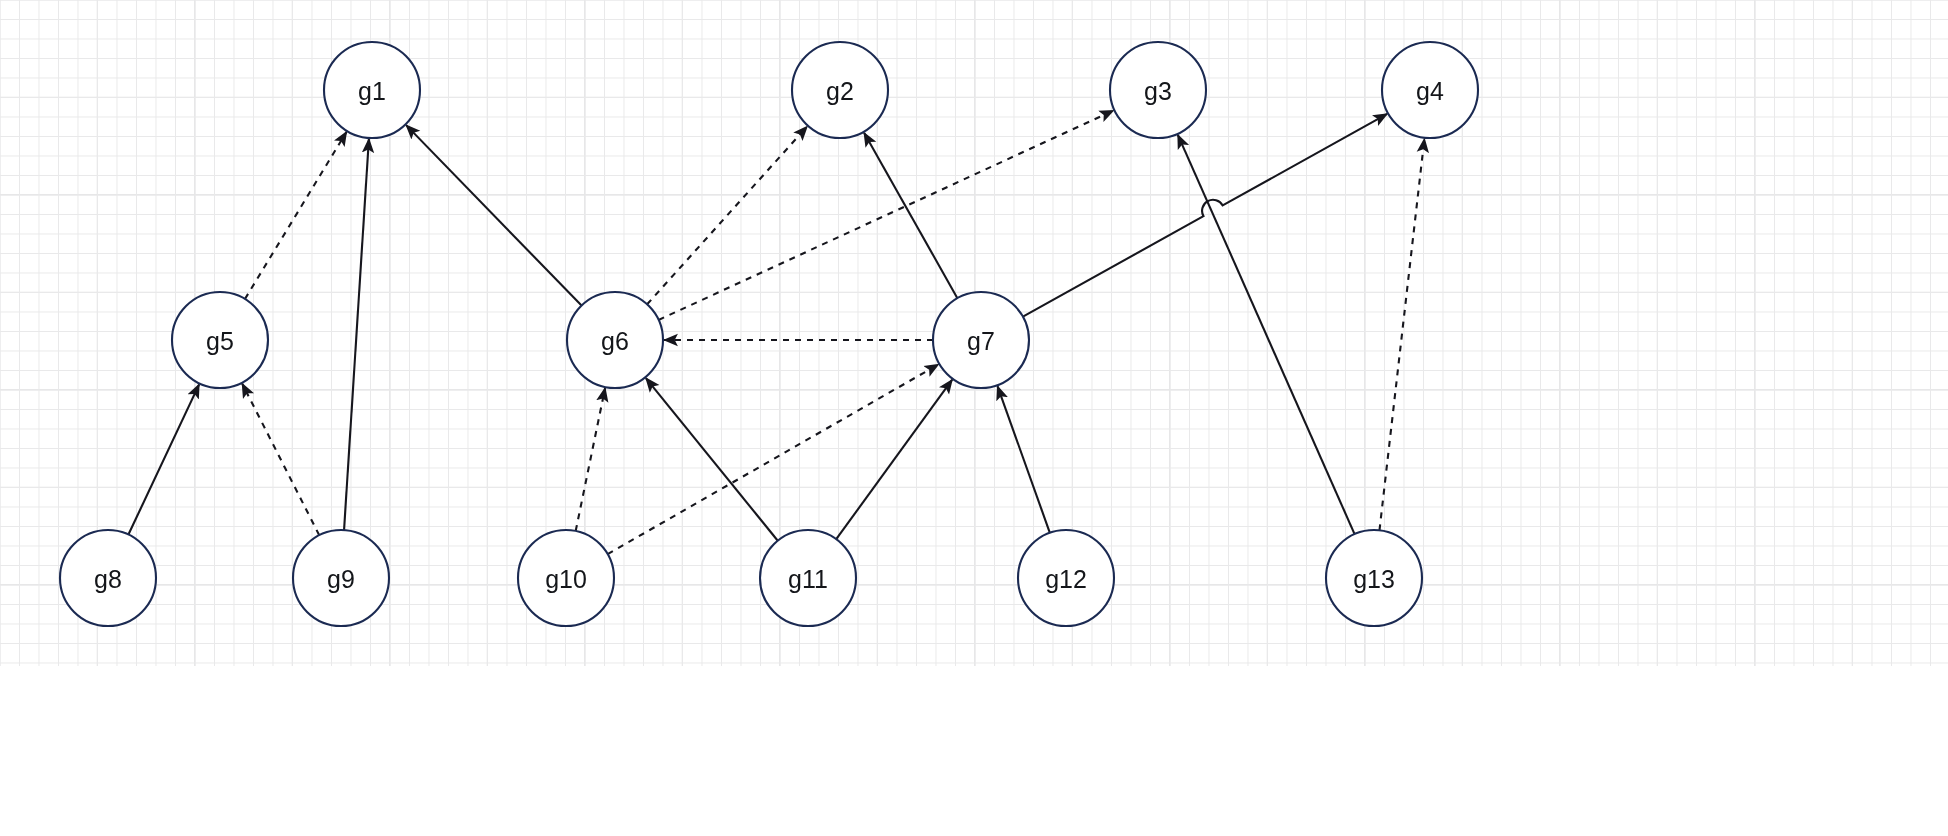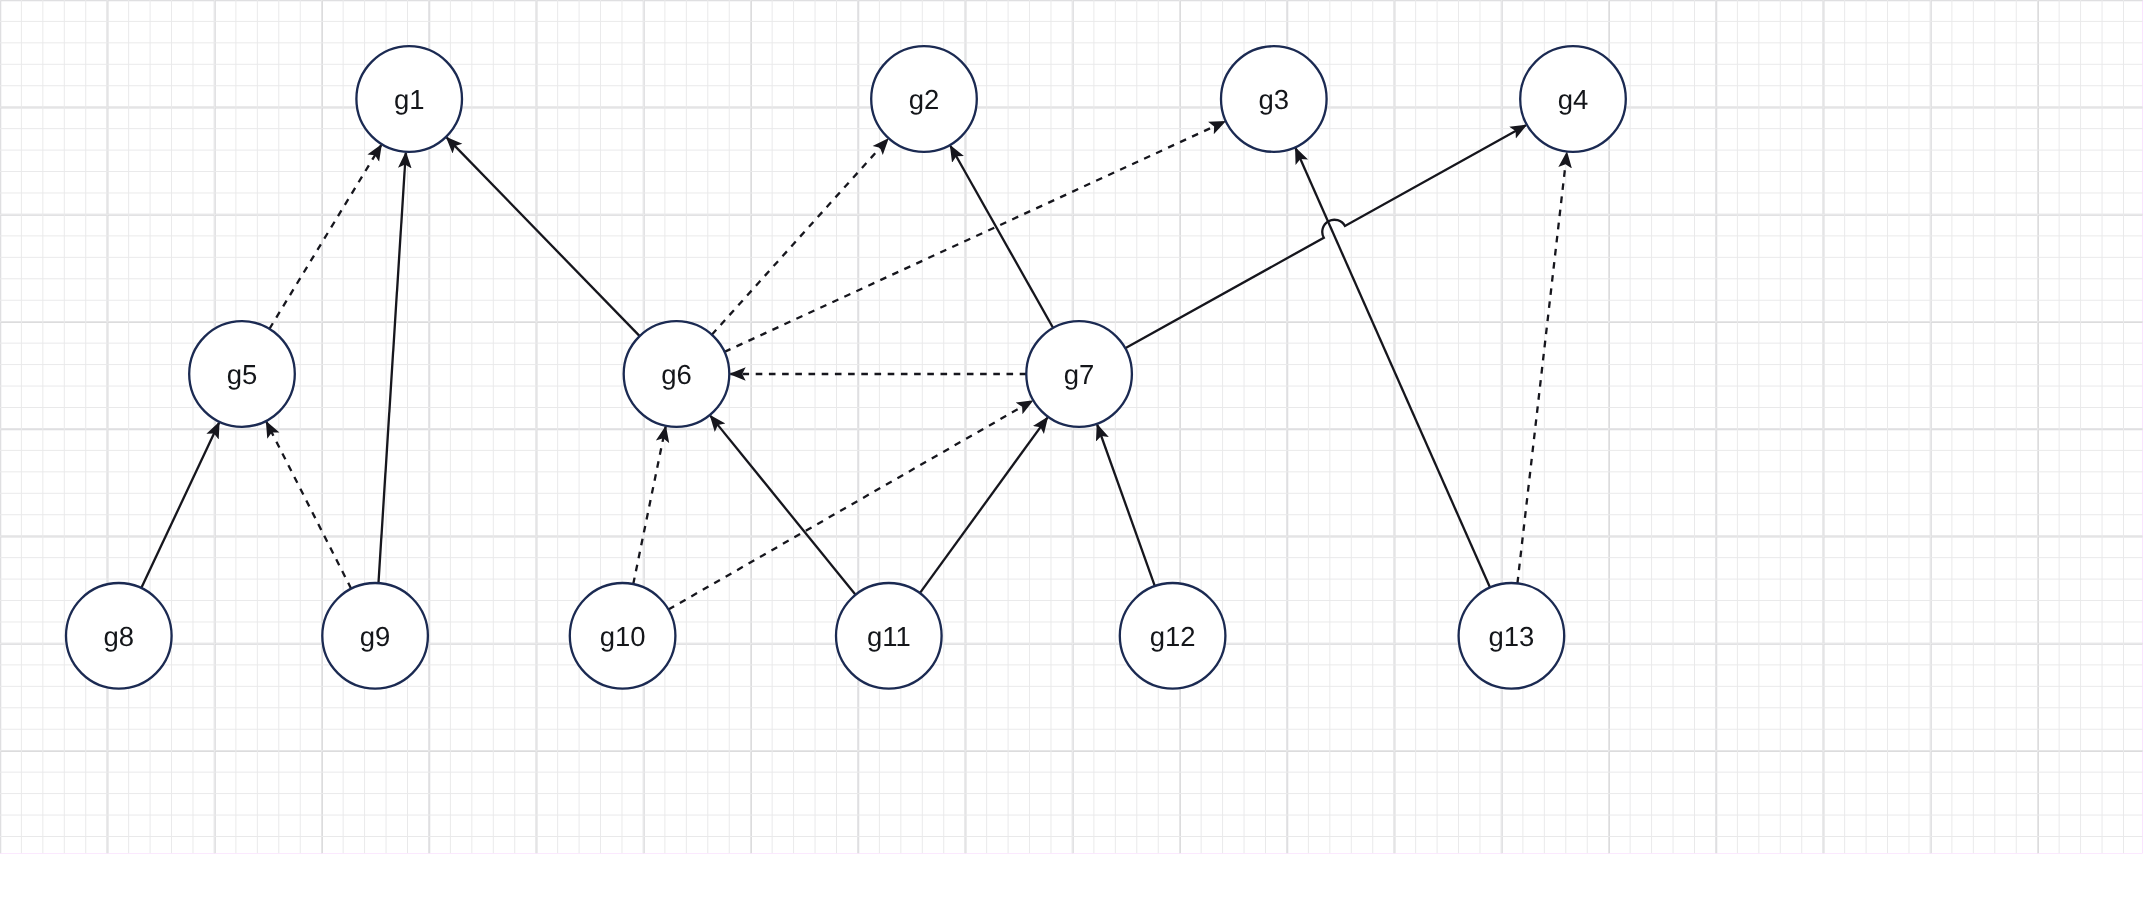--- a/index.html
+++ b/index.html
@@ -7,23 +7,23 @@
     margin: 0;
     padding: 0;
     background: #ffffff;
   }
   body {
     font-family: "Liberation Sans", sans-serif;
   }
   #canvas-wrap {
     position: relative;
     width: 1948px;
-    height: 776px;
+    height: 666px;
     overflow: hidden;
-    background-color: #f0abfc;
+    background-color: #1d4ed8;
   }
   
   #grid-bg {
     position: absolute;
     inset: 0;
     background-color: #ffffff;
     background-image:
       linear-gradient(to right, #e9e9ea 1px, transparent 1px),
       linear-gradient(to bottom, #e9e9ea 1px, transparent 1px),
       linear-gradient(to right, #d8d8da 1.4px, transparent 1.4px),

